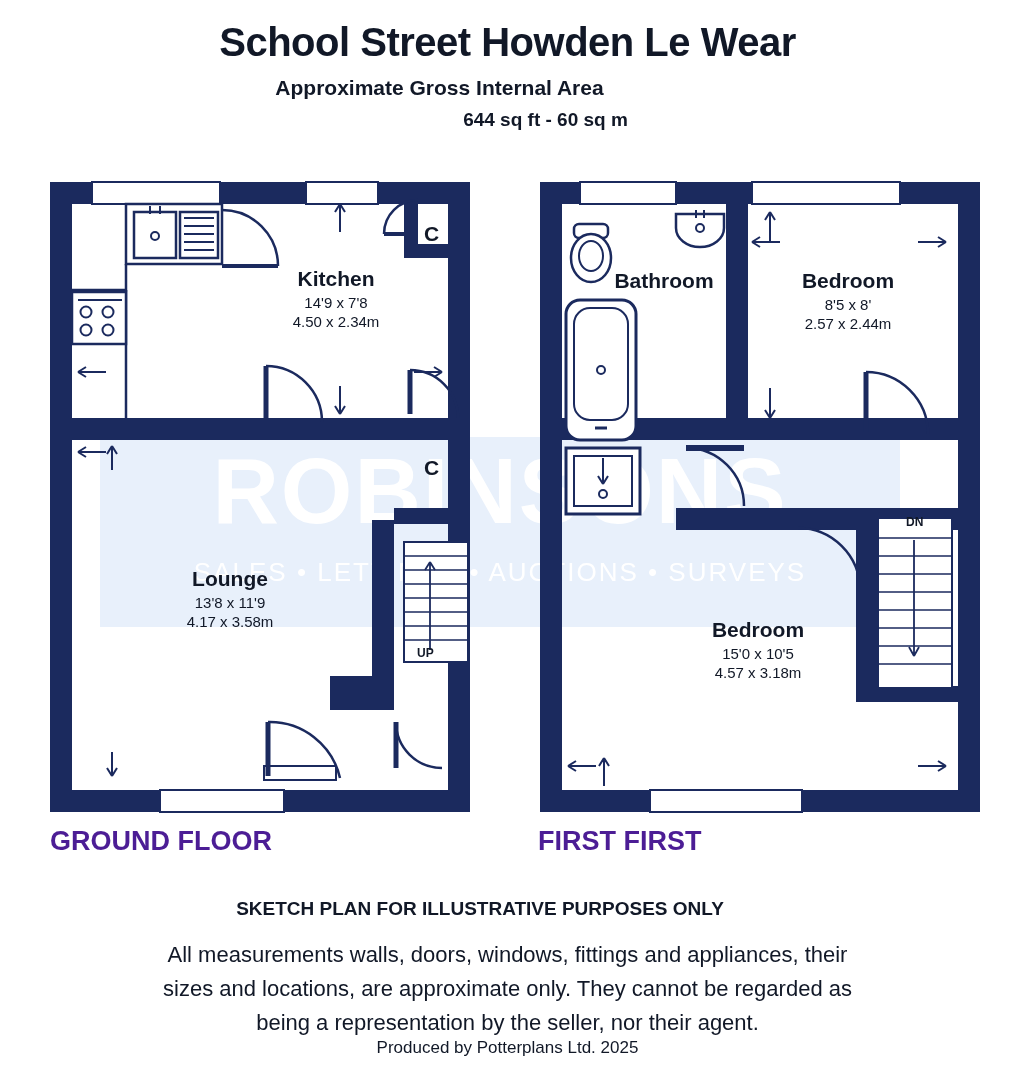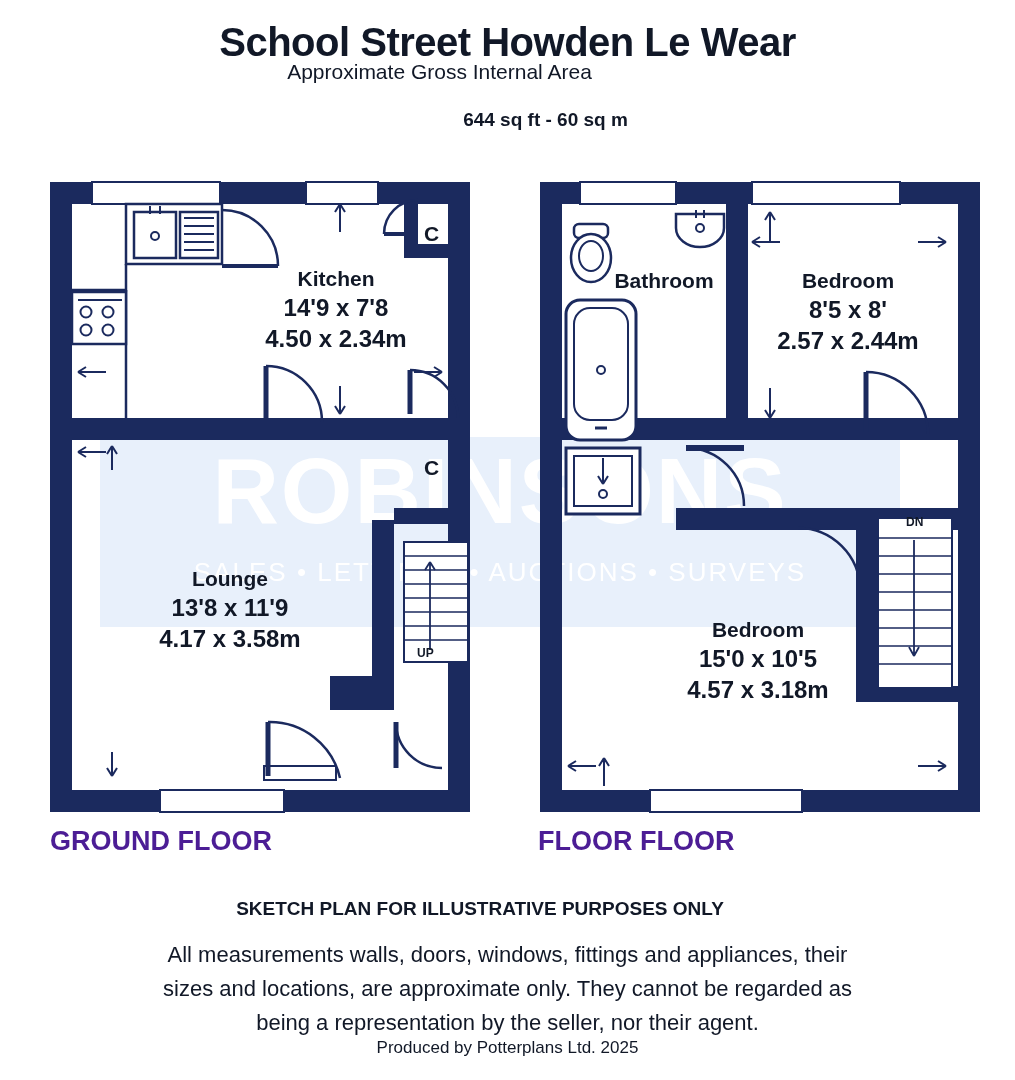--- a/index.html
+++ b/index.html
@@ -27,26 +27,26 @@
     left: 0;
     width: 1015px;
     text-align: center;
     font-size: 40px;
     font-weight: bold;
     letter-spacing: -0.5px;
     color: #111827;
   }
   .subtitle1 {
     position: absolute;
-    top: 60px;
+    top: 76px;
     left: 0;
     width: 879px;
     text-align: center;
     font-size: 21px;
-    font-weight: normal;
+    font-weight: bold;
     color: #111827;
   }
   .subtitle2 {
     position: absolute;
     top: 109px;
     left: 0;
     width: 1015px;
     text-align: center;
     font-size: 19px;
     font-weight: bold;
@@ -103,22 +103,22 @@
     text-align: center;
     line-height: 1.28;
     color: #111827;
   }
   .room .name {
     font-size: 21px;
     font-weight: bold;
     white-space: nowrap;
   }
   .room .dim {
-    font-size: 24px;
-    font-weight: bold;
+    font-size: 15px;
+    font-weight: normal;
     white-space: nowrap;
   }
   .cupboard {
     position: absolute;
     z-index: 3;
     font-size: 21px;
     font-weight: bold;
     color: #111827;
   }
   .stair-text {
@@ -341,21 +341,21 @@
   </div>
 
   <div class="room" style="left:640px; top:617px; width:236px;">
     <div class="name">Bedroom</div>
     <div class="dim">15'0 x 10'5</div>
     <div class="dim">4.57 x 3.18m</div>
   </div>
 
   <div class="stair-text" style="left:906px; top:515px;">DN</div>
 
-  <div class="floor-label" style="left:538px; top:826px;">FLOOR FLOOR</div>
+  <div class="floor-label" style="left:538px; top:826px;">FIRST FIRST</div>
 
   <div class="disclaimer-title">SKETCH PLAN FOR ILLUSTRATIVE PURPOSES ONLY</div>
   <div class="disclaimer-body">
     <div>All measurements walls, doors, windows, fittings and appliances, their</div>
     <div>sizes and locations, are approximate only. They cannot be regarded as</div>
     <div>being a representation by the seller, nor their agent.</div>
   </div>
   <div class="producer">Produced by Potterplans Ltd. 2025</div>
 
 </div>

